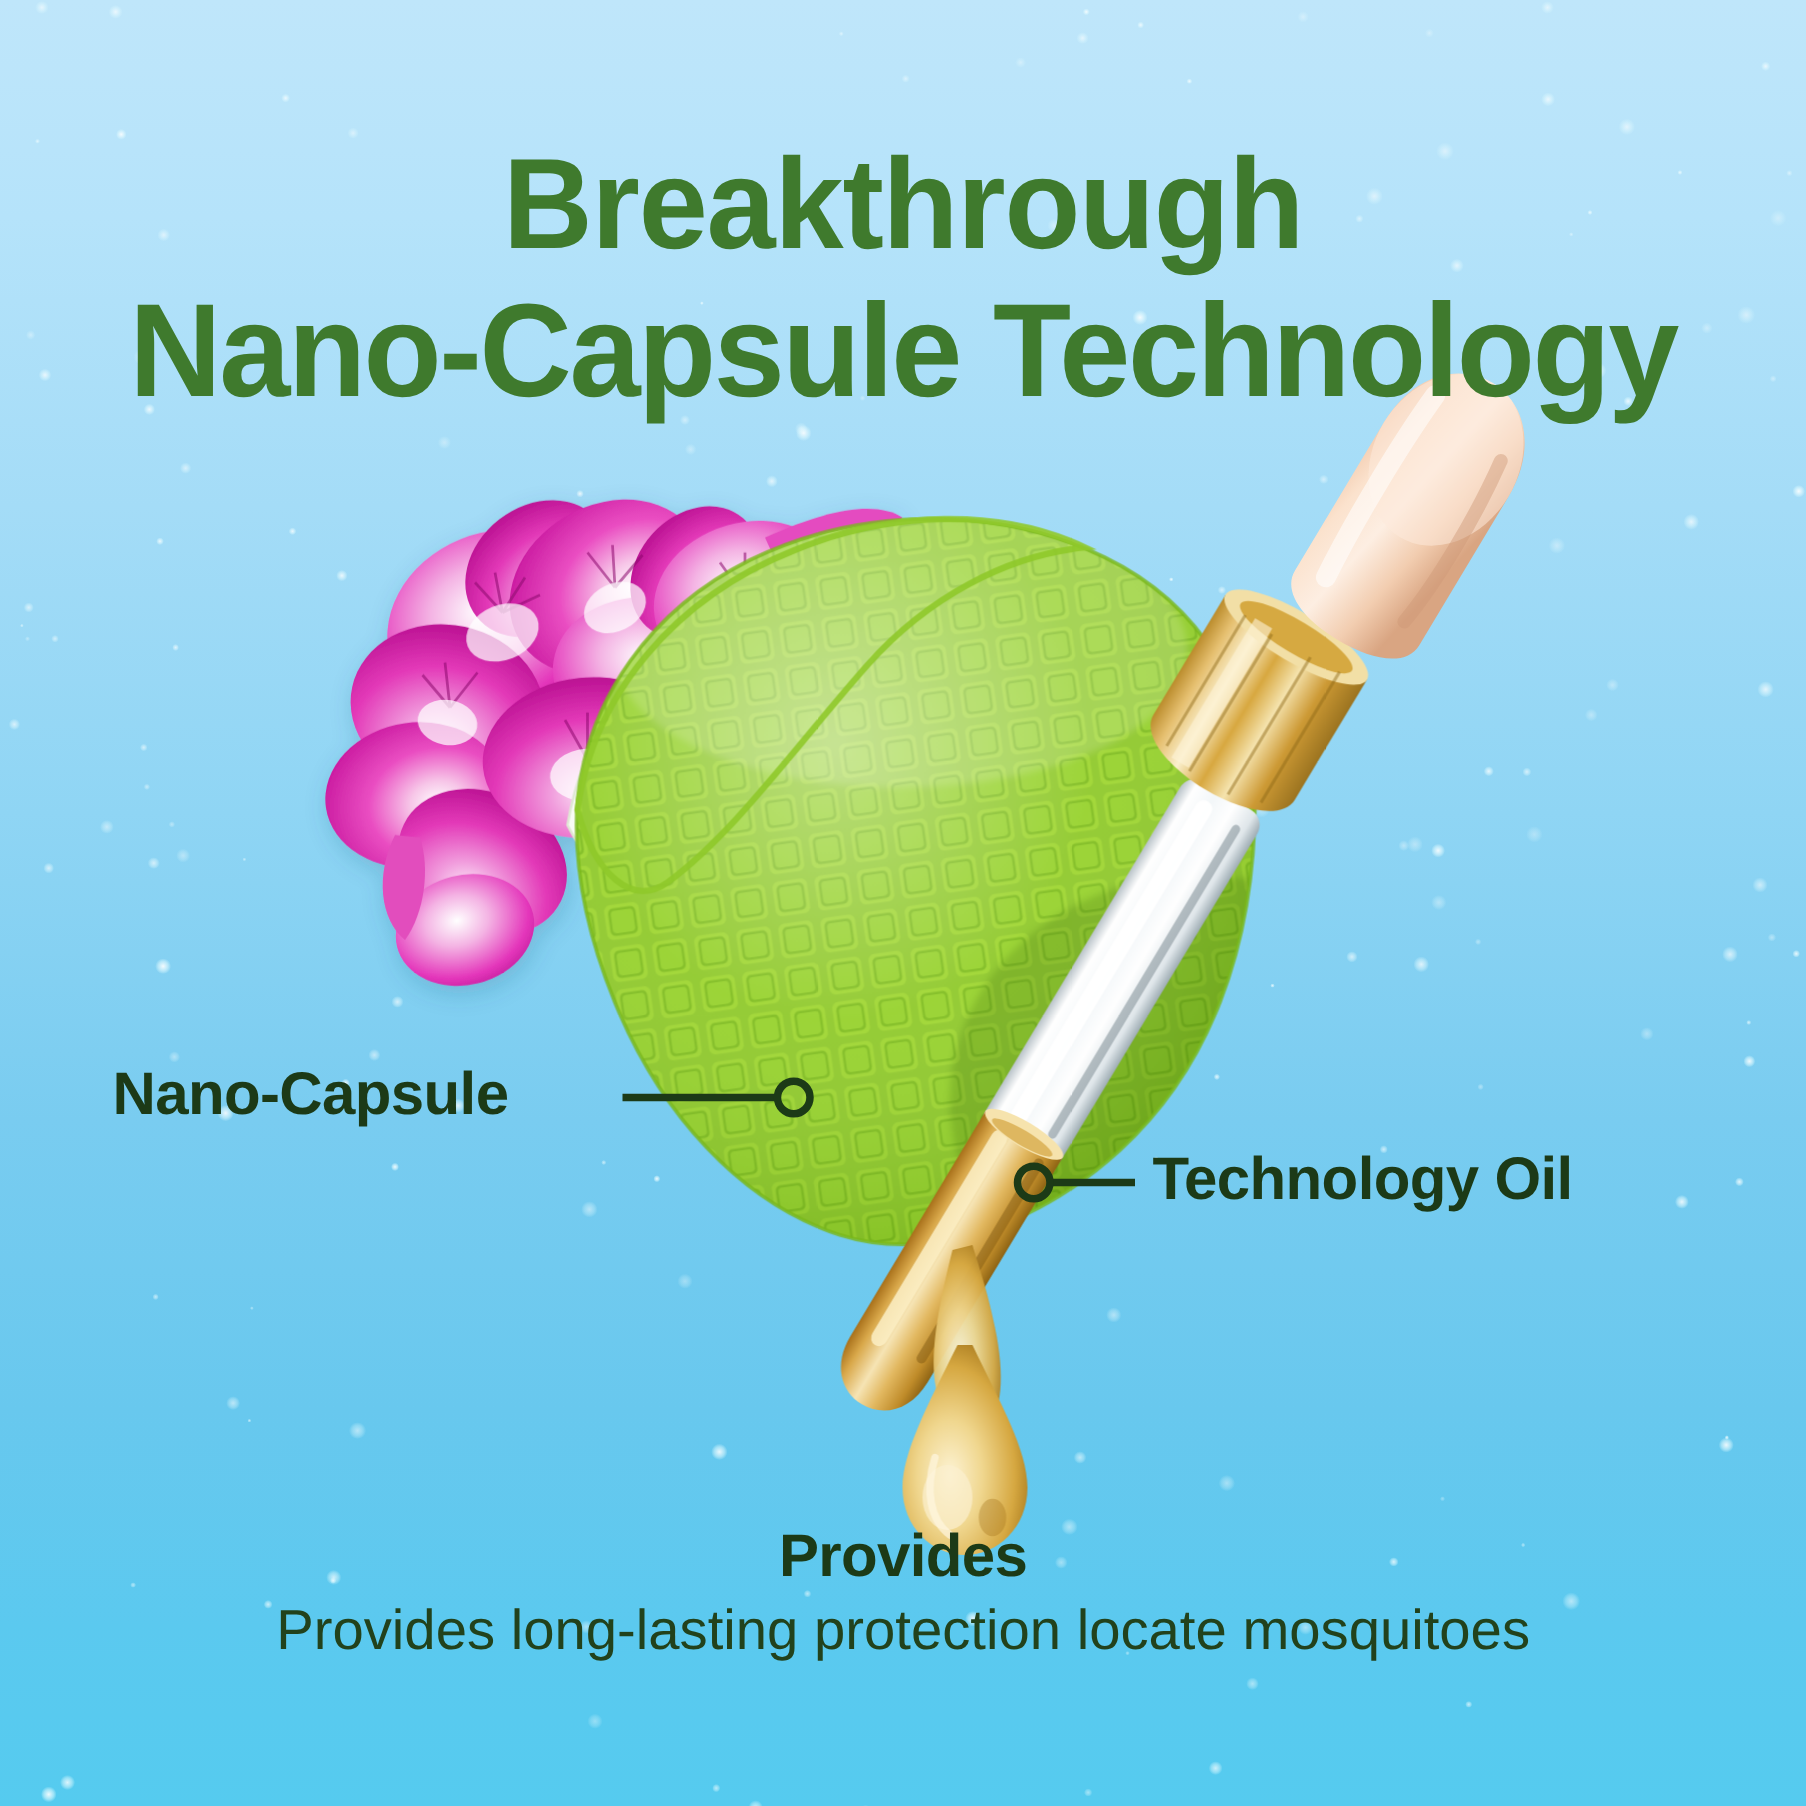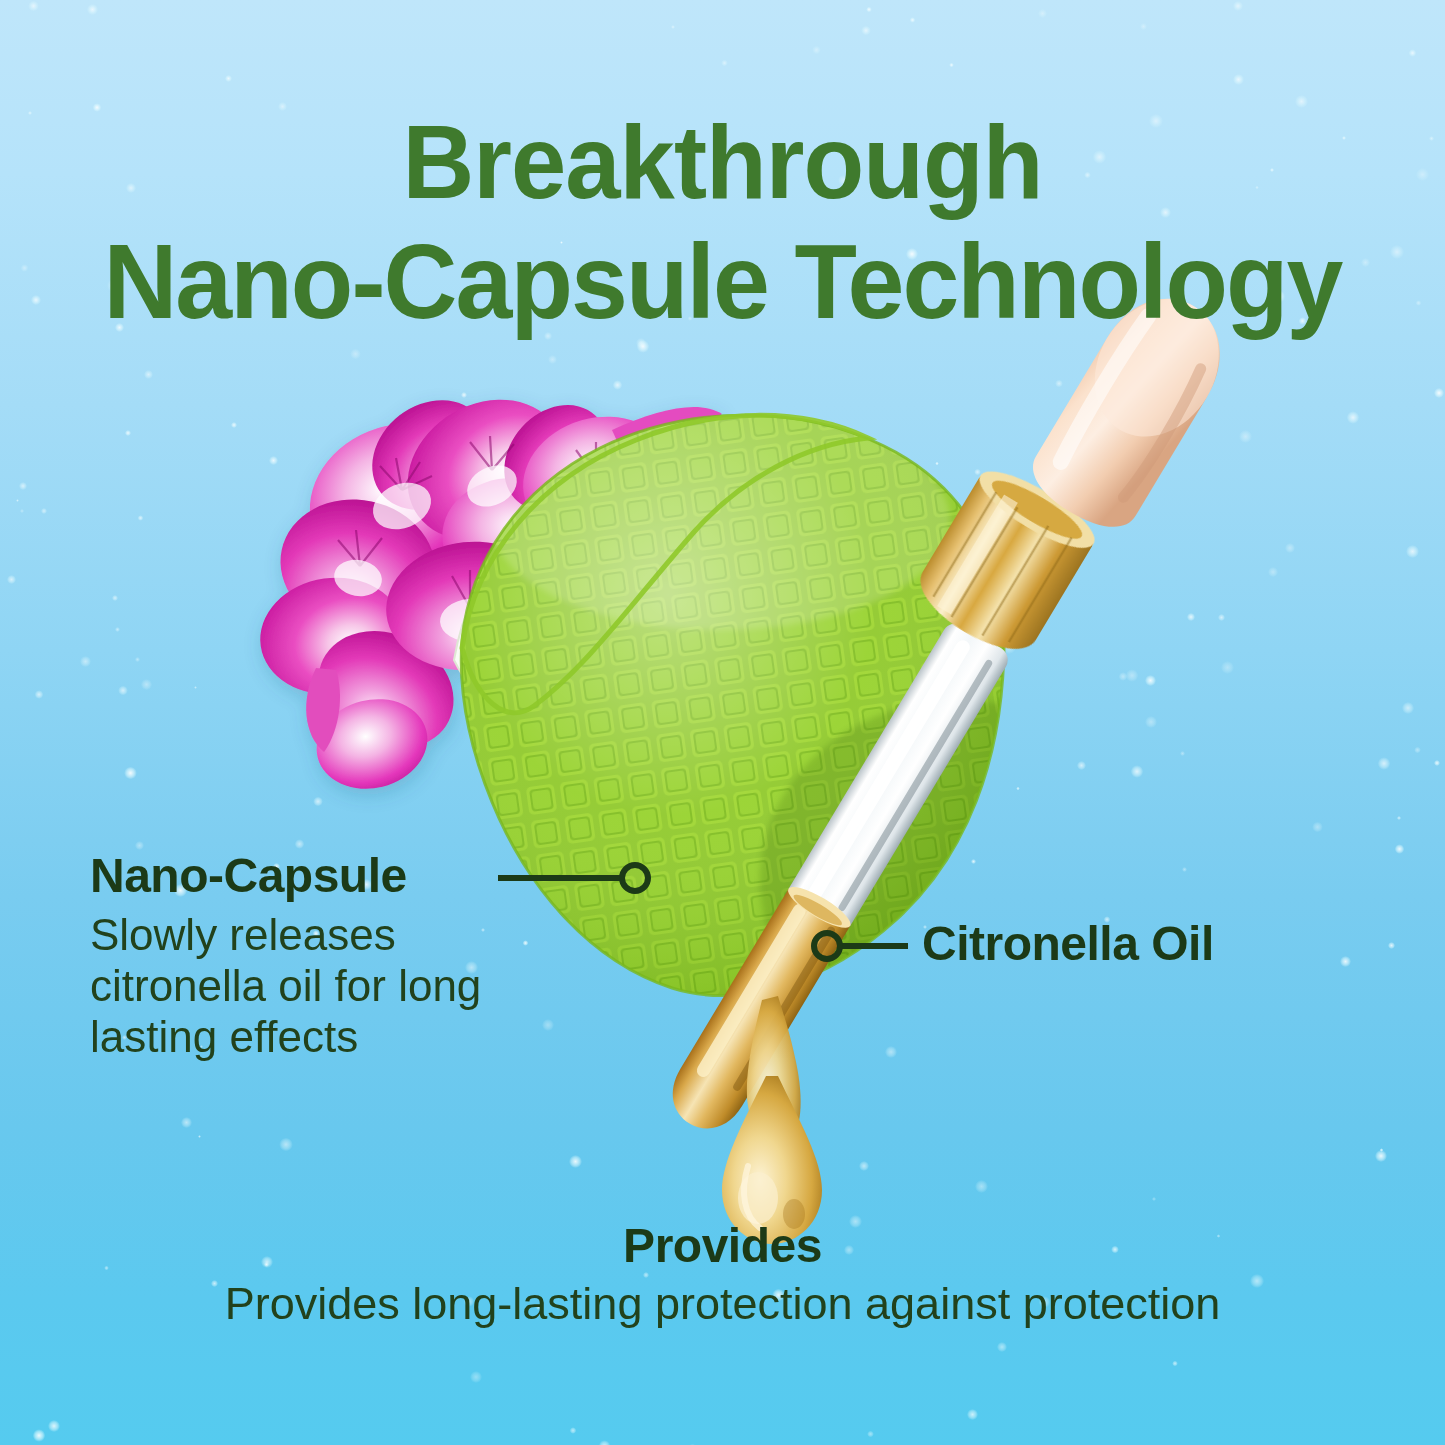--- a/index.html
+++ b/index.html
@@ -529,25 +529,24 @@
     </g>
   </svg>
 
   <div class="title">
     <span>Breakthrough</span>
     <span class="l2">Nano-Capsule Technology</span>
   </div>
 
   <div class="callout" id="co-nano">
     <div class="hd">Nano-Capsule</div>
-    <div class="bd">Slowly releases citronella oil for long lasting effects</div>
   </div>
 
   <div class="callout" id="co-citr">
-    <div class="hd">Citronella Oil</div>
+    <div class="hd">Technology Oil</div>
   </div>
 
   <div class="callout" id="co-comb">
     <div class="hd">Provides</div>
-    <div class="bd">Provides long-lasting protection against protection</div>
+    <div class="bd">Provides long-lasting protection locate mosquitoes</div>
   </div>
 
 </div>
 
 </body></html>

